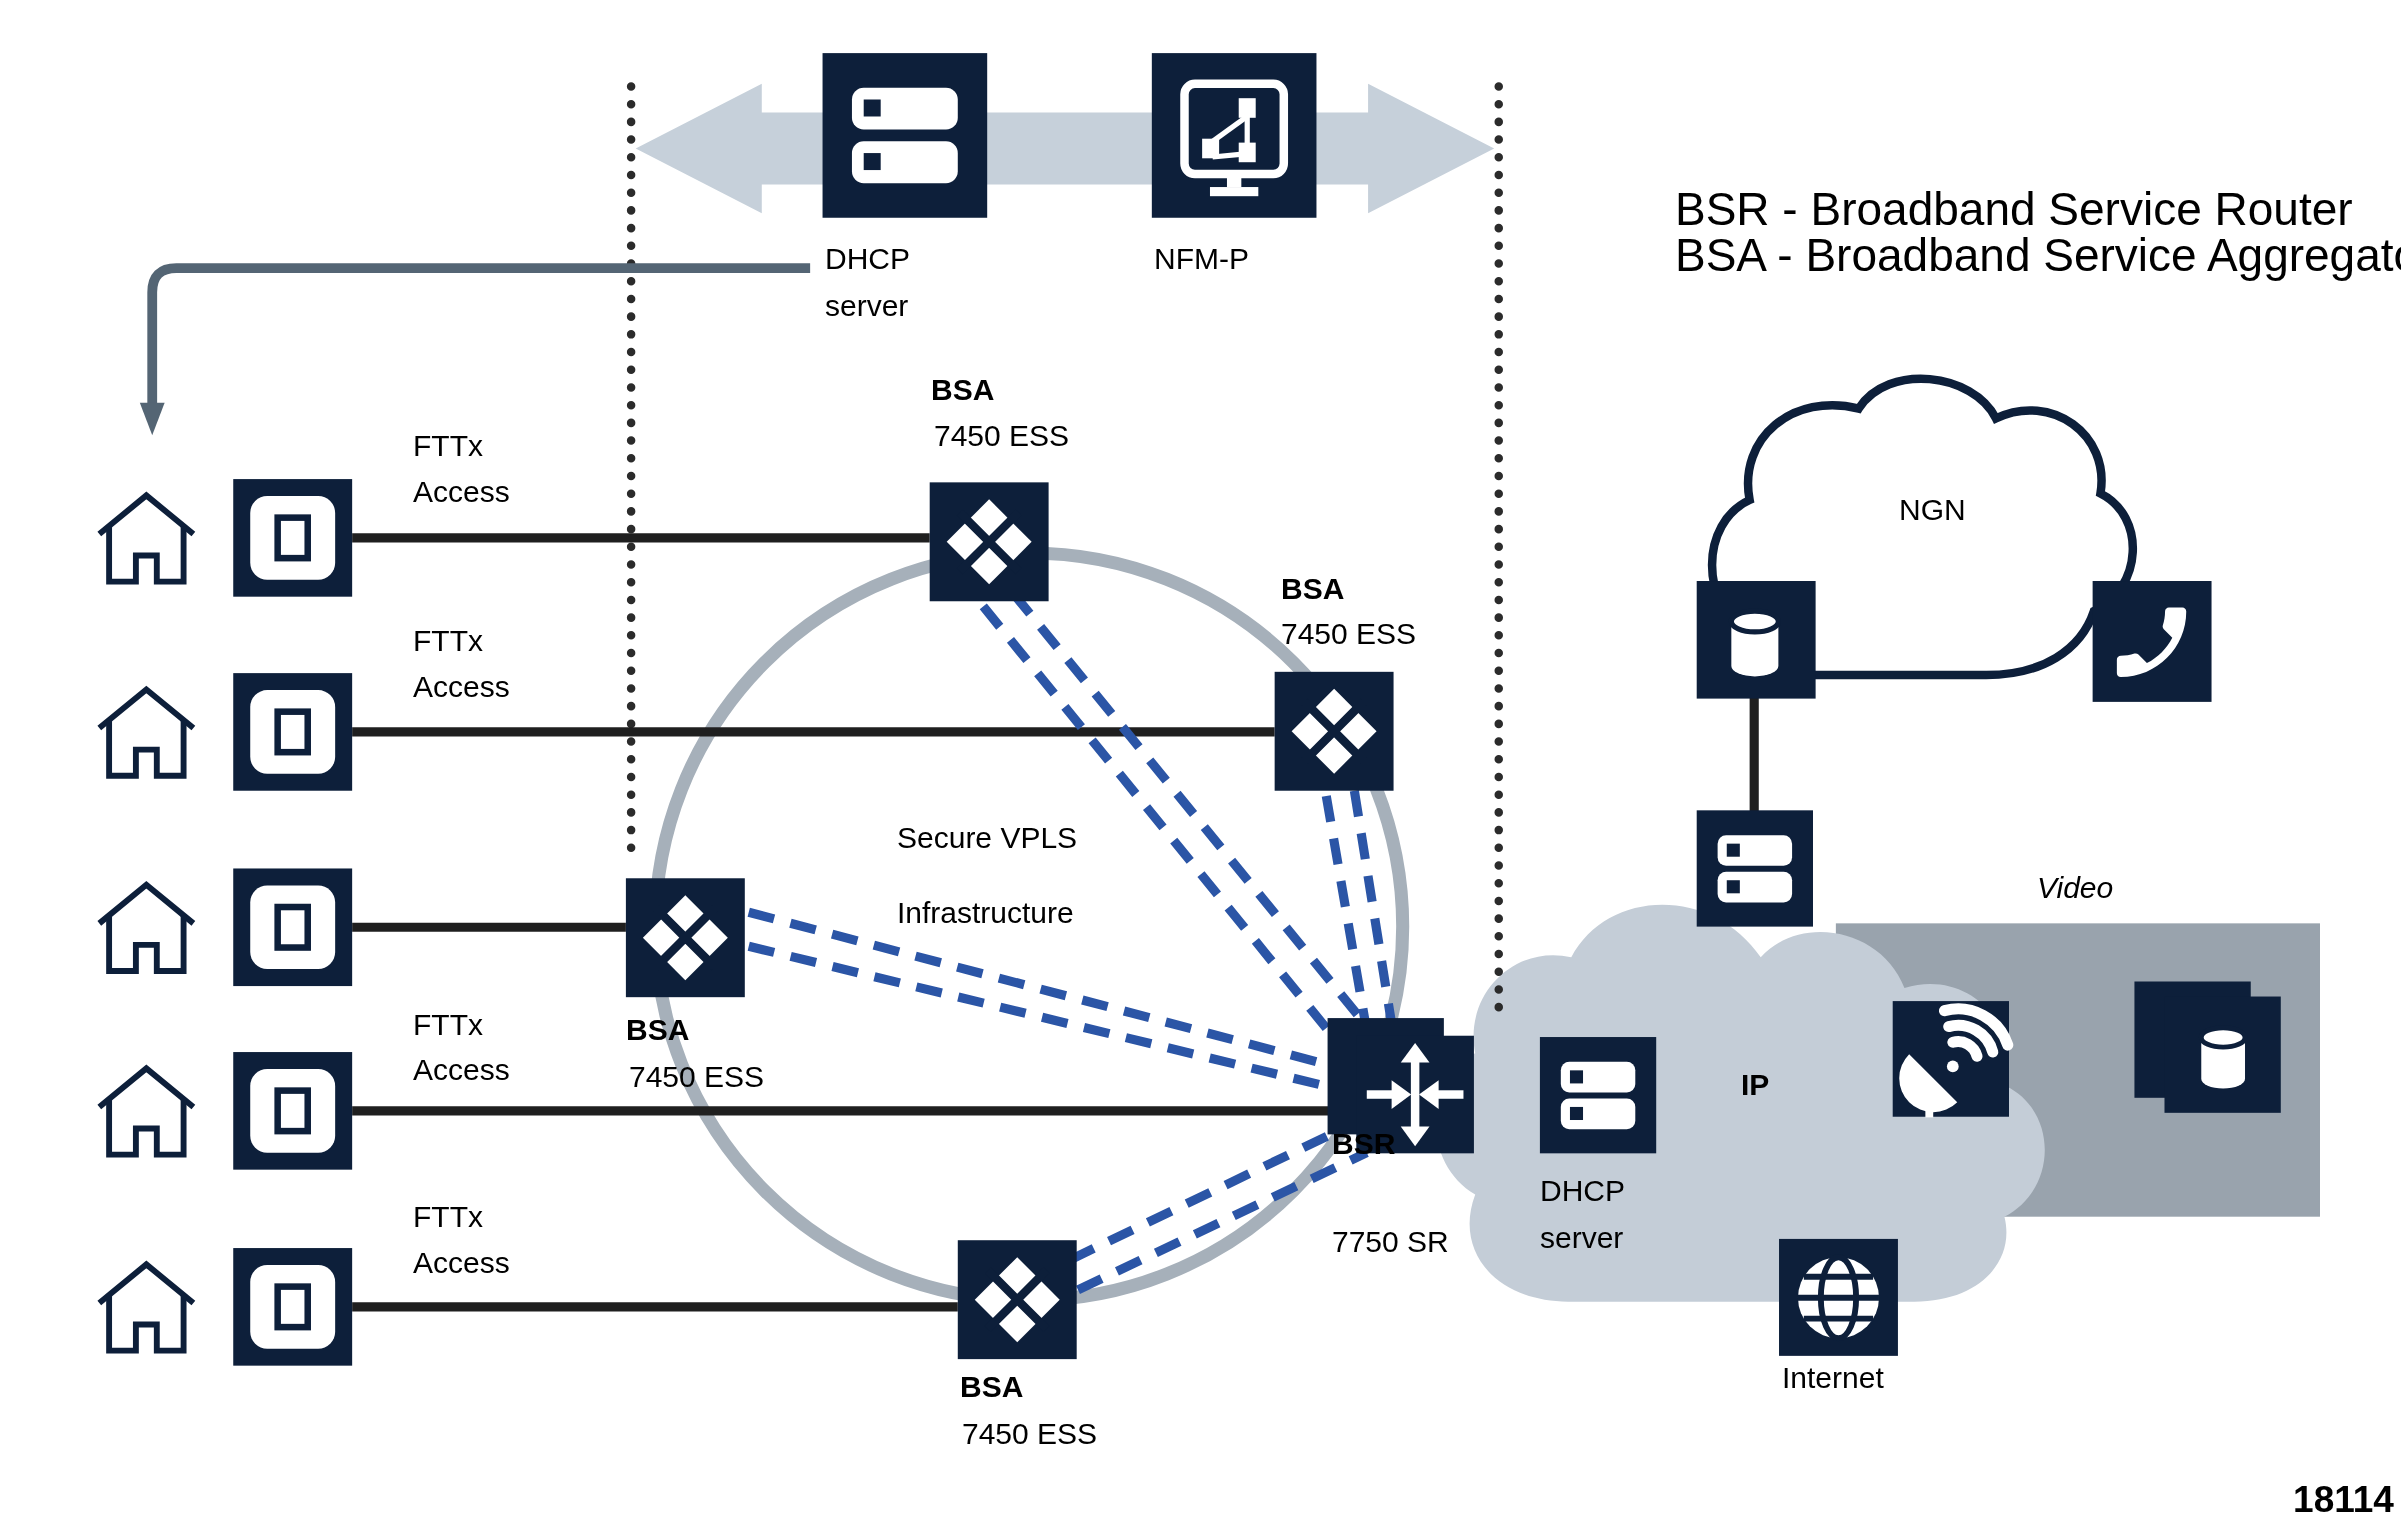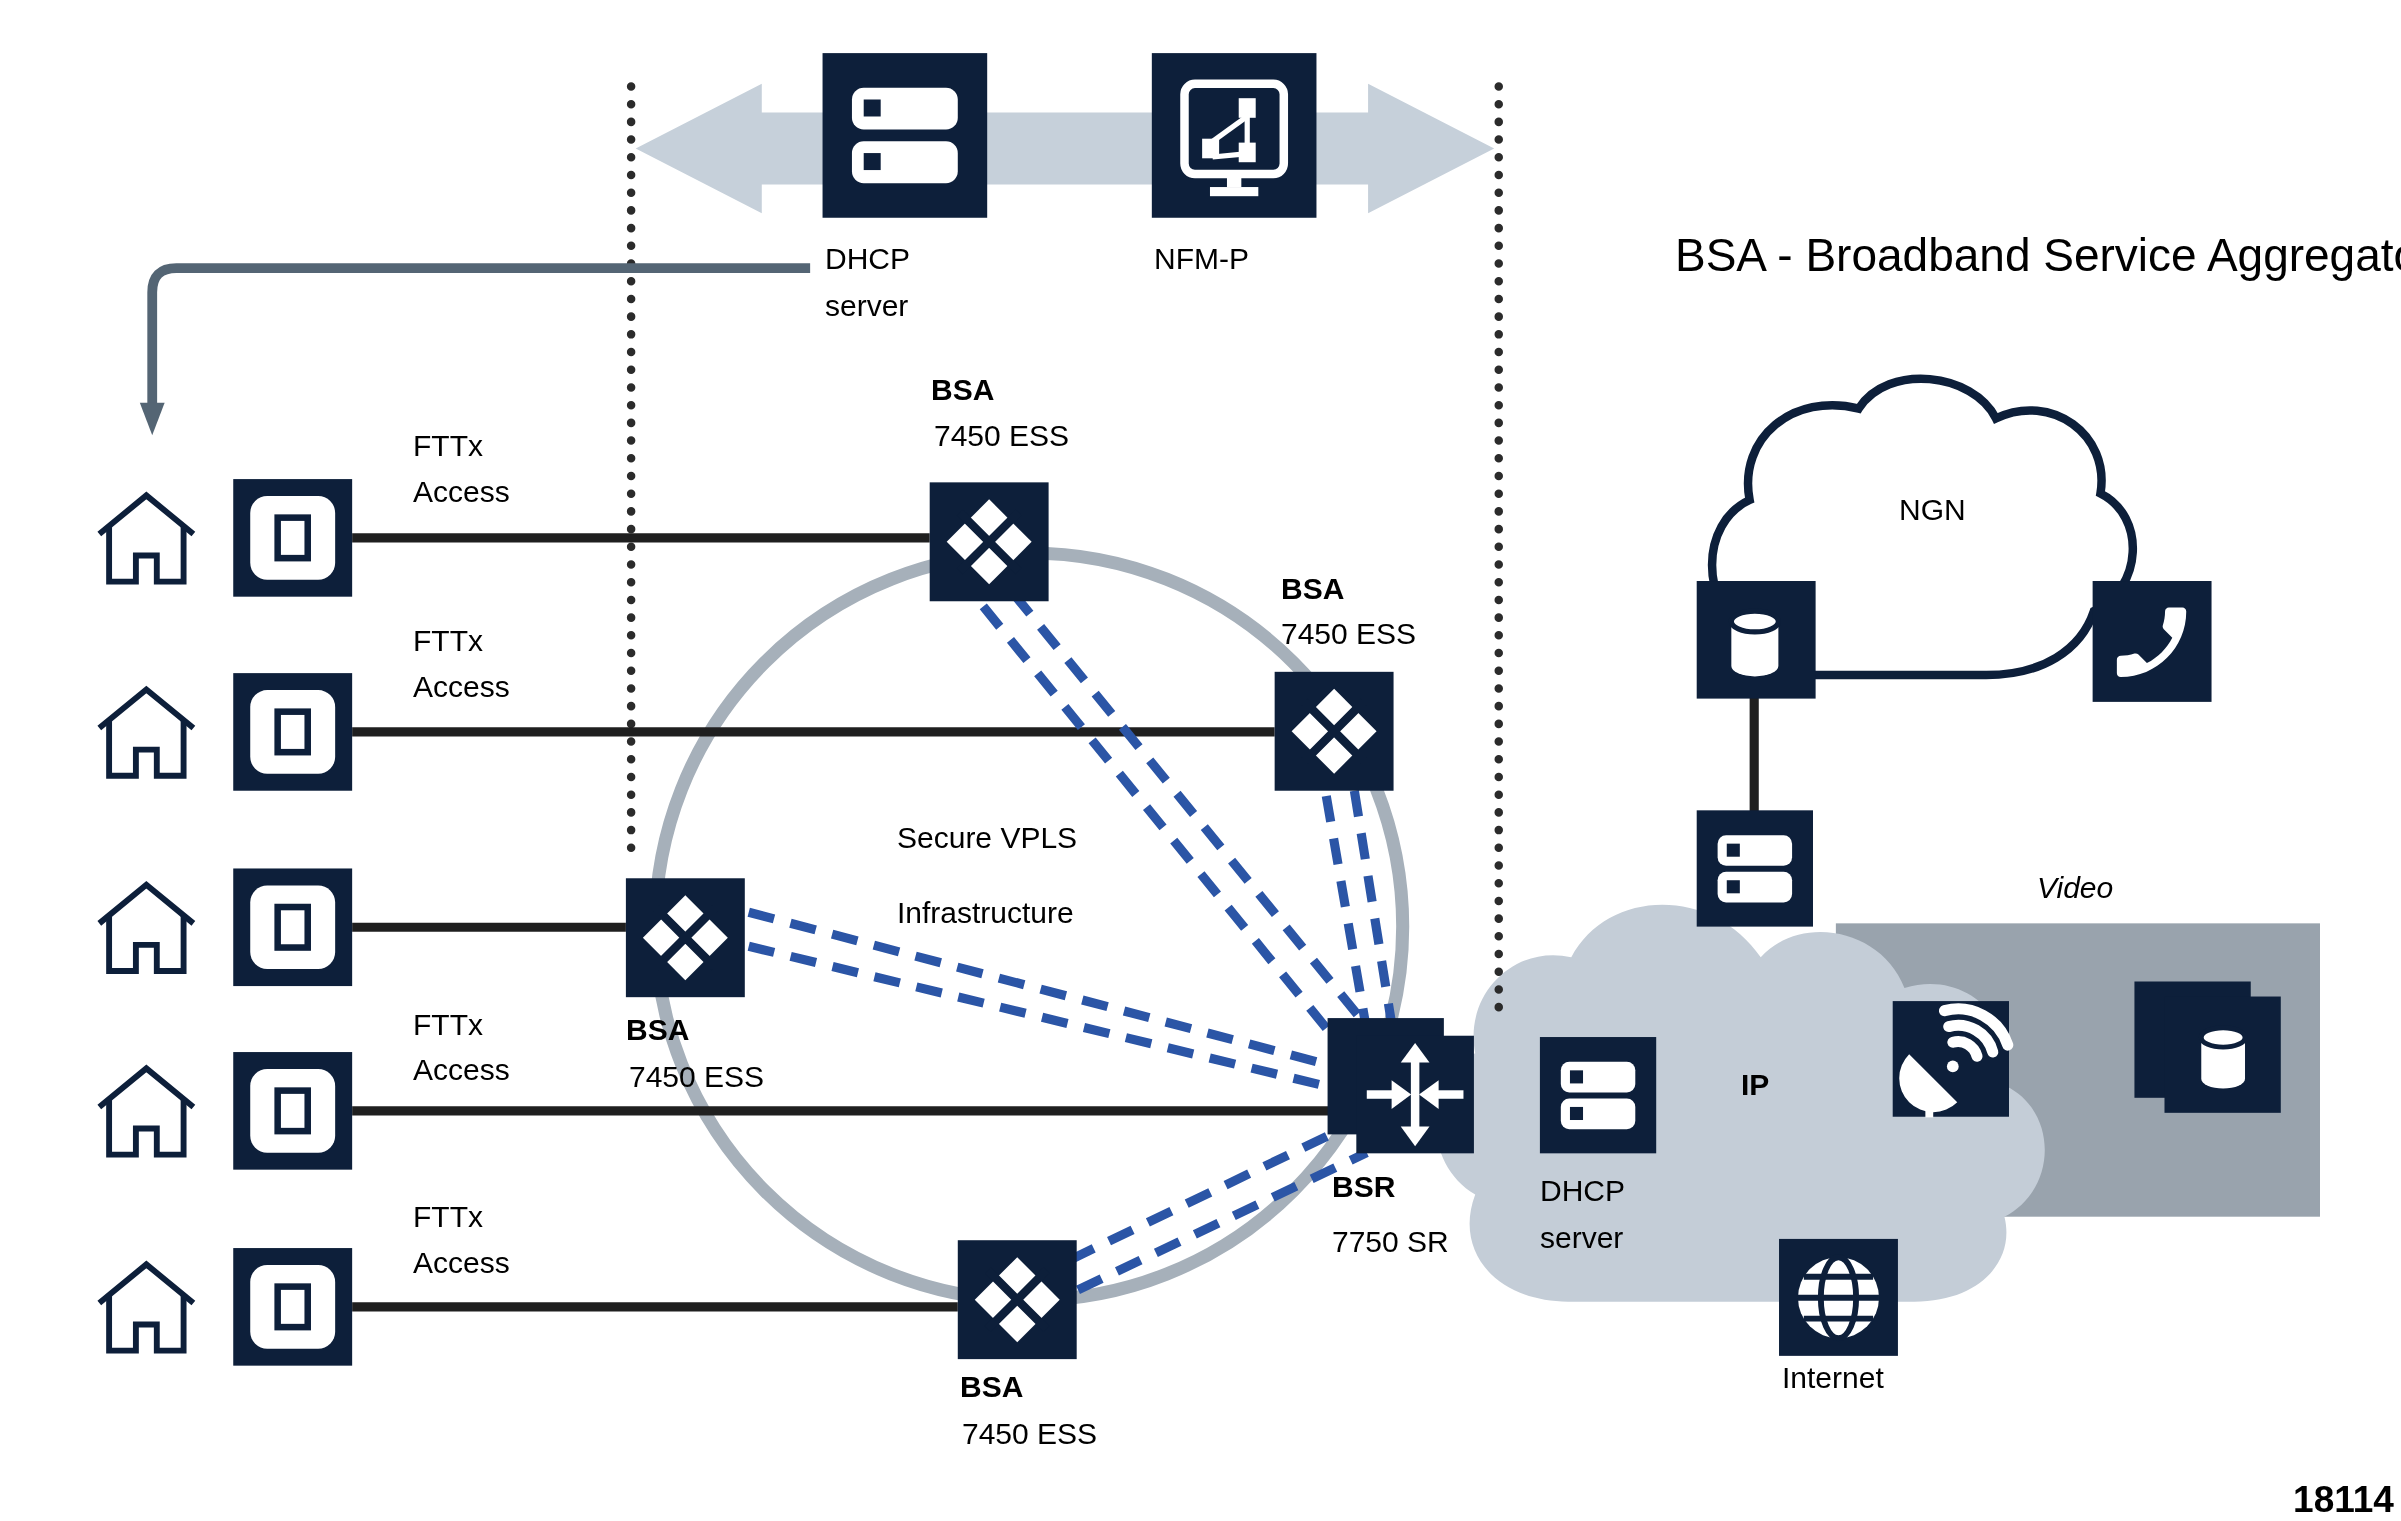--- a/index.html
+++ b/index.html
@@ -187,20 +187,21 @@
   <g>
     <rect x="2723" y="1896" width="182" height="179" fill="#0d1f3a"></rect>
     <use href="#globe" x="2723" y="1896"></use>
   </g>
 </svg>
 
 <div class="lbl" style="left:825px;top:244px;">DHCP</div>
 <div class="lbl" style="left:825px;top:291px;">server</div>
 <div class="lbl" style="left:1154px;top:244px;">NFM-P</div>
 
+<div class="lbl lg" style="left:1675px;top:186px;">BSR - Broadband Service Router</div>
 <div class="lbl lg" style="left:1675px;top:232px;">BSA - Broadband Service Aggregator</div>
 
 <div class="lbl" style="left:413px;top:431px;">FTTx</div>
 <div class="lbl" style="left:413px;top:477px;">Access</div>
 <div class="lbl" style="left:413px;top:626px;">FTTx</div>
 <div class="lbl" style="left:413px;top:672px;">Access</div>
 <div class="lbl" style="left:413px;top:1010px;">FTTx</div>
 <div class="lbl" style="left:413px;top:1055px;">Access</div>
 <div class="lbl" style="left:413px;top:1202px;">FTTx</div>
 <div class="lbl" style="left:413px;top:1248px;">Access</div>
@@ -210,21 +211,21 @@
 <div class="lbl b" style="left:1281px;top:574px;">BSA</div>
 <div class="lbl" style="left:1281px;top:619px;">7450 ESS</div>
 <div class="lbl b" style="left:626px;top:1015px;">BSA</div>
 <div class="lbl" style="left:629px;top:1062px;">7450 ESS</div>
 <div class="lbl b" style="left:960px;top:1372px;">BSA</div>
 <div class="lbl" style="left:962px;top:1419px;">7450 ESS</div>
 
 <div class="lbl" style="left:897px;top:823px;">Secure VPLS</div>
 <div class="lbl" style="left:897px;top:898px;">Infrastructure</div>
 
-<div class="lbl b" style="left:1332px;top:1172px;">BSR</div>
+<div class="lbl b" style="left:1332px;top:1129px;">BSR</div>
 <div class="lbl" style="left:1332px;top:1227px;">7750 SR</div>
 
 <div class="lbl" style="left:1540px;top:1176px;">DHCP</div>
 <div class="lbl" style="left:1540px;top:1223px;">server</div>
 
 <div class="lbl b" style="left:1741px;top:1070px;">IP</div>
 <div class="lbl" style="left:1899px;top:495px;">NGN</div>
 <div class="lbl" style="left:2037px;top:873px;font-style:italic;">Video</div>
 <div class="lbl" style="left:1782px;top:1363px;">Internet</div>
 

